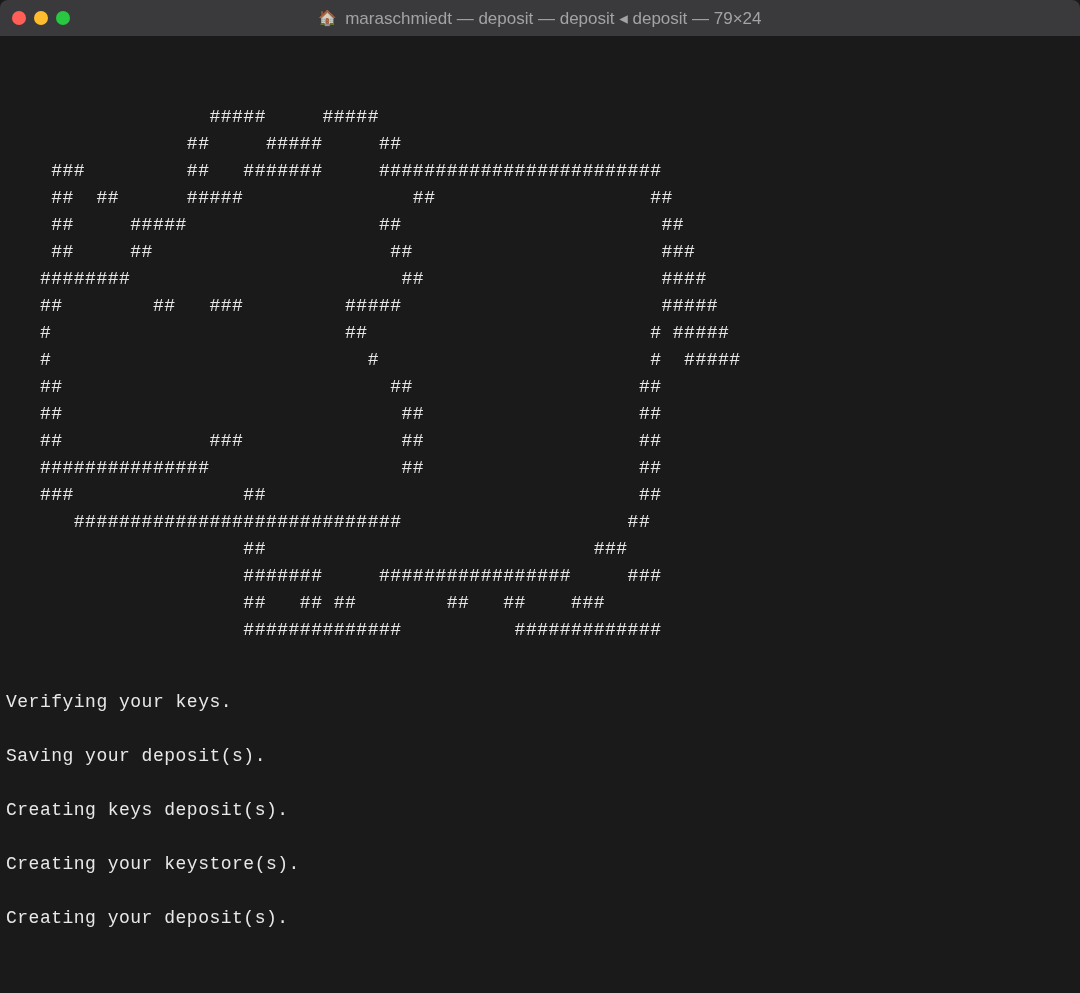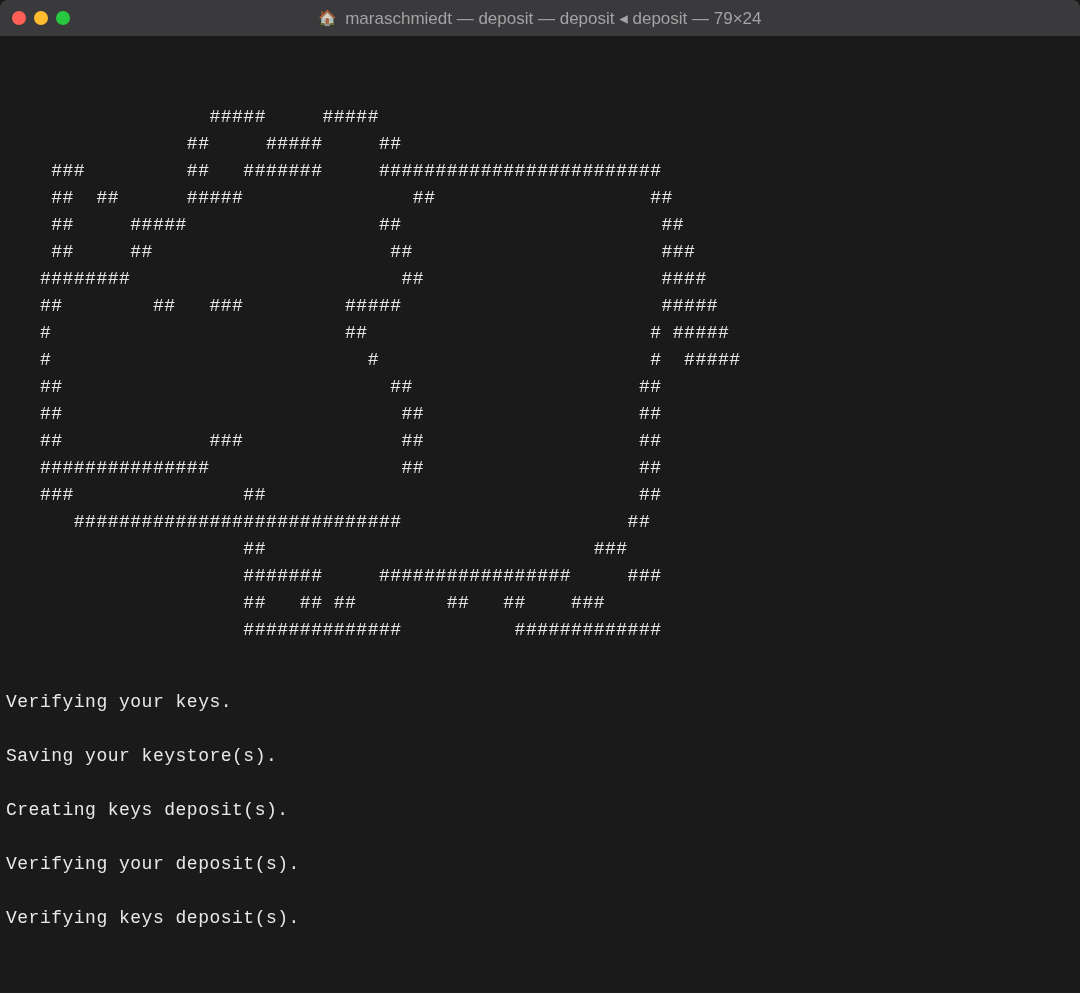--- a/index.html
+++ b/index.html
@@ -95,23 +95,23 @@
    ##                              ##                   ##
    ##             ###              ##                   ##
    ###############                 ##                   ##
    ###               ##                                 ##
       #############################                    ##
                      ##                             ###
                      #######     #################     ###
                      ##   ## ##        ##   ##    ###
                      ##############          #############</div>
 <div class="status-line">Verifying your keys.</div>
-<div class="status-line">Saving your keystore(s).</div>
+<div class="status-line">Saving your deposit(s).</div>
 <div class="status-line">Creating keys deposit(s).</div>
-<div class="status-line">Verifying your deposit(s).</div>
-<div class="status-line">Verifying keys deposit(s).</div>
+<div class="status-line">Creating your keystore(s).</div>
+<div class="status-line">Creating your deposit(s).</div>
 <div class="status-line"> </div>
 
 
 
 
 
 </div>
 
 </body></html>

